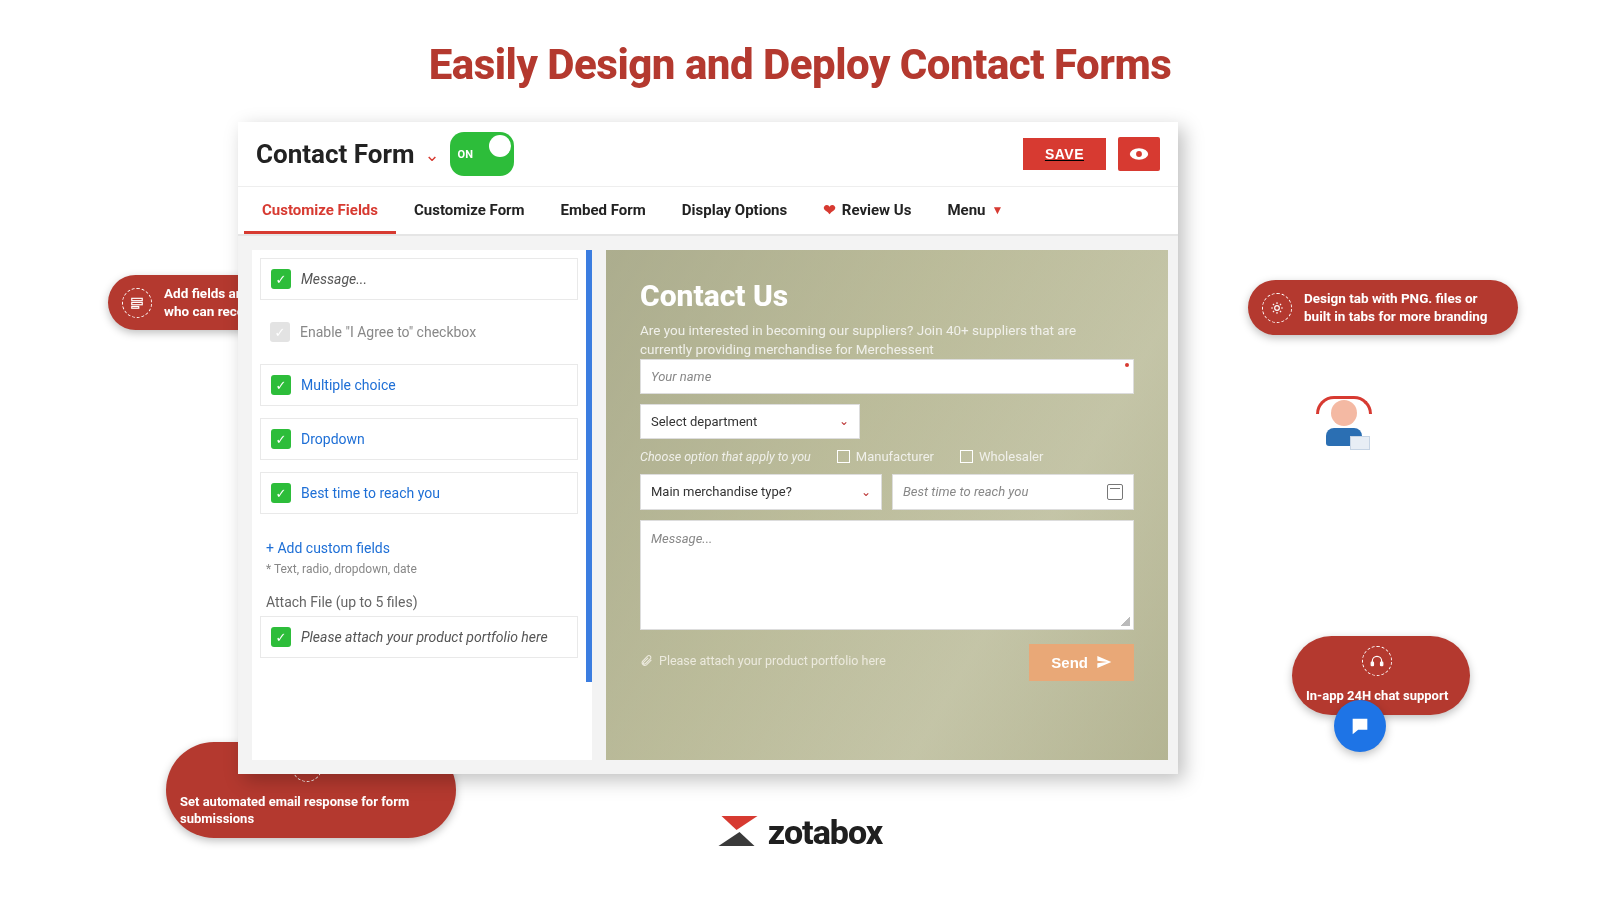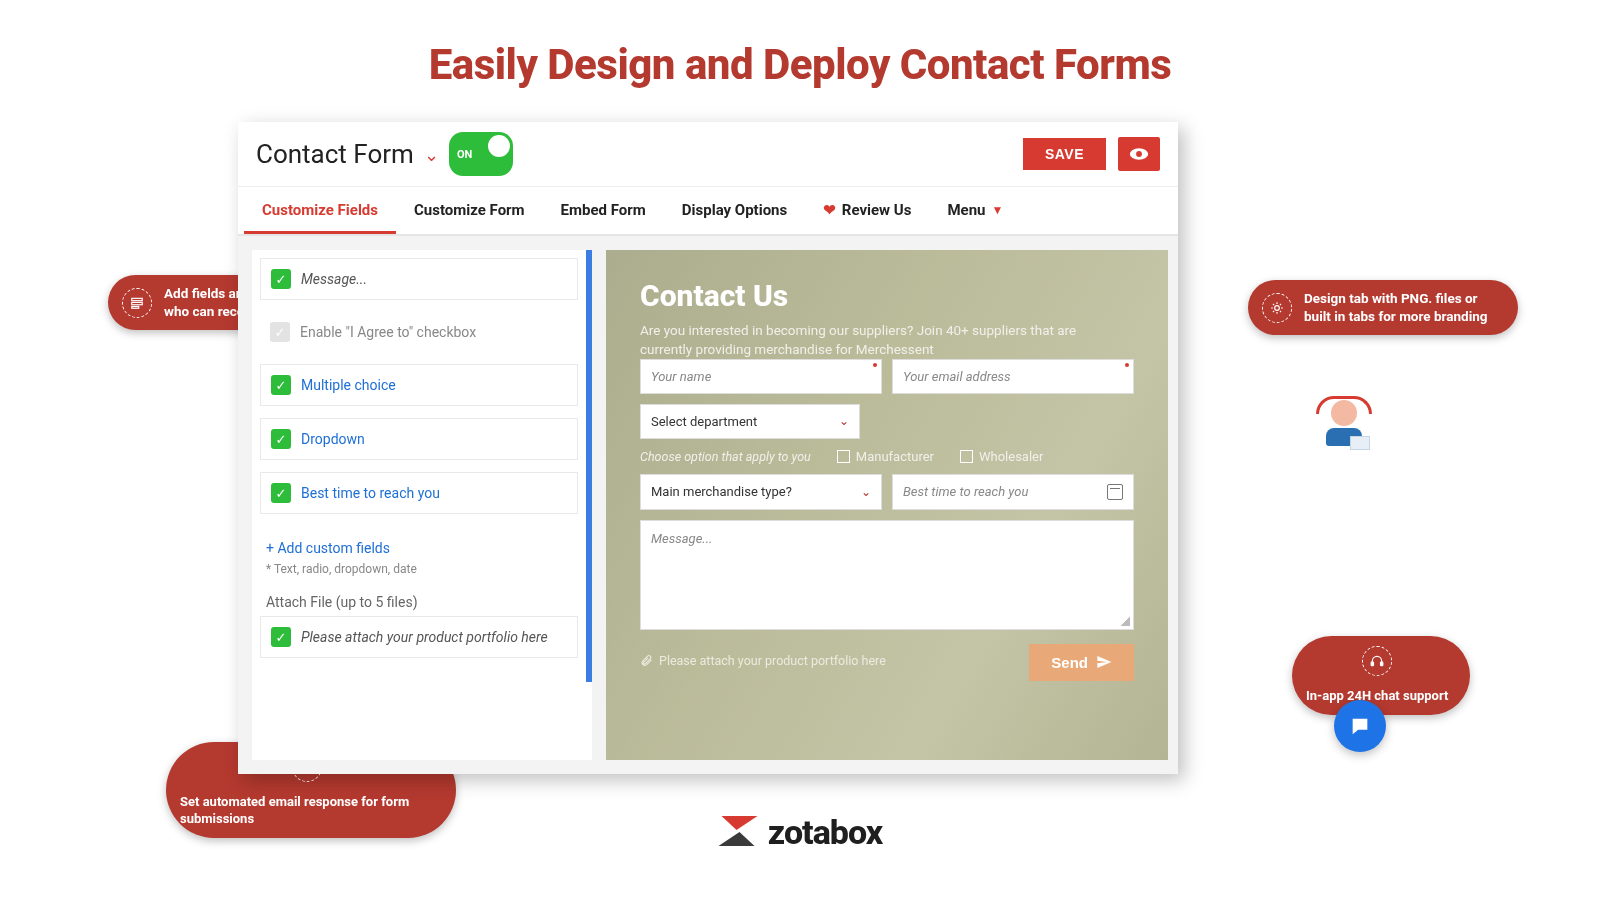--- a/index.html
+++ b/index.html
@@ -29,36 +29,36 @@
   }
   .topbar {
     display: flex;
     align-items: center;
     justify-content: space-between;
     padding: 10px 18px;
     border-bottom: 1px solid #eee;
     background: #fff;
   }
   .topbar-left { display: flex; align-items: center; gap: 10px; }
-  .section-title { font-size: 26px; font-weight: 400; color: #222; }
+  .section-title { font-size: 26px; font-weight: 700; color: #222; }
   .chevron-down-red { color: #d73a31; font-size: 18px; }
   .toggle {
     display: inline-flex; align-items: center;
     width: 64px; height: 44px;
     background: #2dbd3a;
     border-radius: 14px;
     position: relative;
     padding-left: 8px;
     color: #fff; font-size: 11px; font-weight: 700;
   }
   .toggle .knob {
     position: absolute; right: 3px; top: 3px;
     width: 22px; height: 22px; background: #fff; border-radius: 50%;
   }
-  .topbar-right { display: flex; gap: 12px; align-items: center; }
+  .topbar-right { display: flex; gap: 12px; align-items: center; text-decoration: underline; }
   .btn-save {
     background: #d73a31; color: #fff; font-weight: 800;
     border: none; padding: 8px 22px; font-size: 14px; letter-spacing: 0.5px;
     cursor: pointer;
   }
   .btn-preview {
     background: #d73a31; color: #fff; border: none;
     width: 42px; height: 34px; display: inline-flex;
     align-items: center; justify-content: center; cursor: pointer;
     border-radius: 2px;
@@ -357,24 +357,20 @@
     </div>
 
     <div class="preview-pane">
       <div class="preview-title">Contact Us</div>
       <div class="preview-sub">Are you interested in becoming our suppliers? Join 40+ suppliers that are currently providing merchandise for Merchessent</div>
 
       <div class="form-grid">
         <div class="row2">
           <div class="inp placeholder">
             <span>Your name</span>
-            <span class="req-dot"></span>
-          </div>
-          <div class="inp placeholder">
-            <span>Your email address</span>
             <span class="req-dot"></span>
           </div>
         </div>
 
         <div class="row2">
           <div class="inp sel" style="flex:0 0 220px; font-style:normal;">
             <span>Select department</span>
             <span class="caret">⌄</span>
           </div>
         </div>

